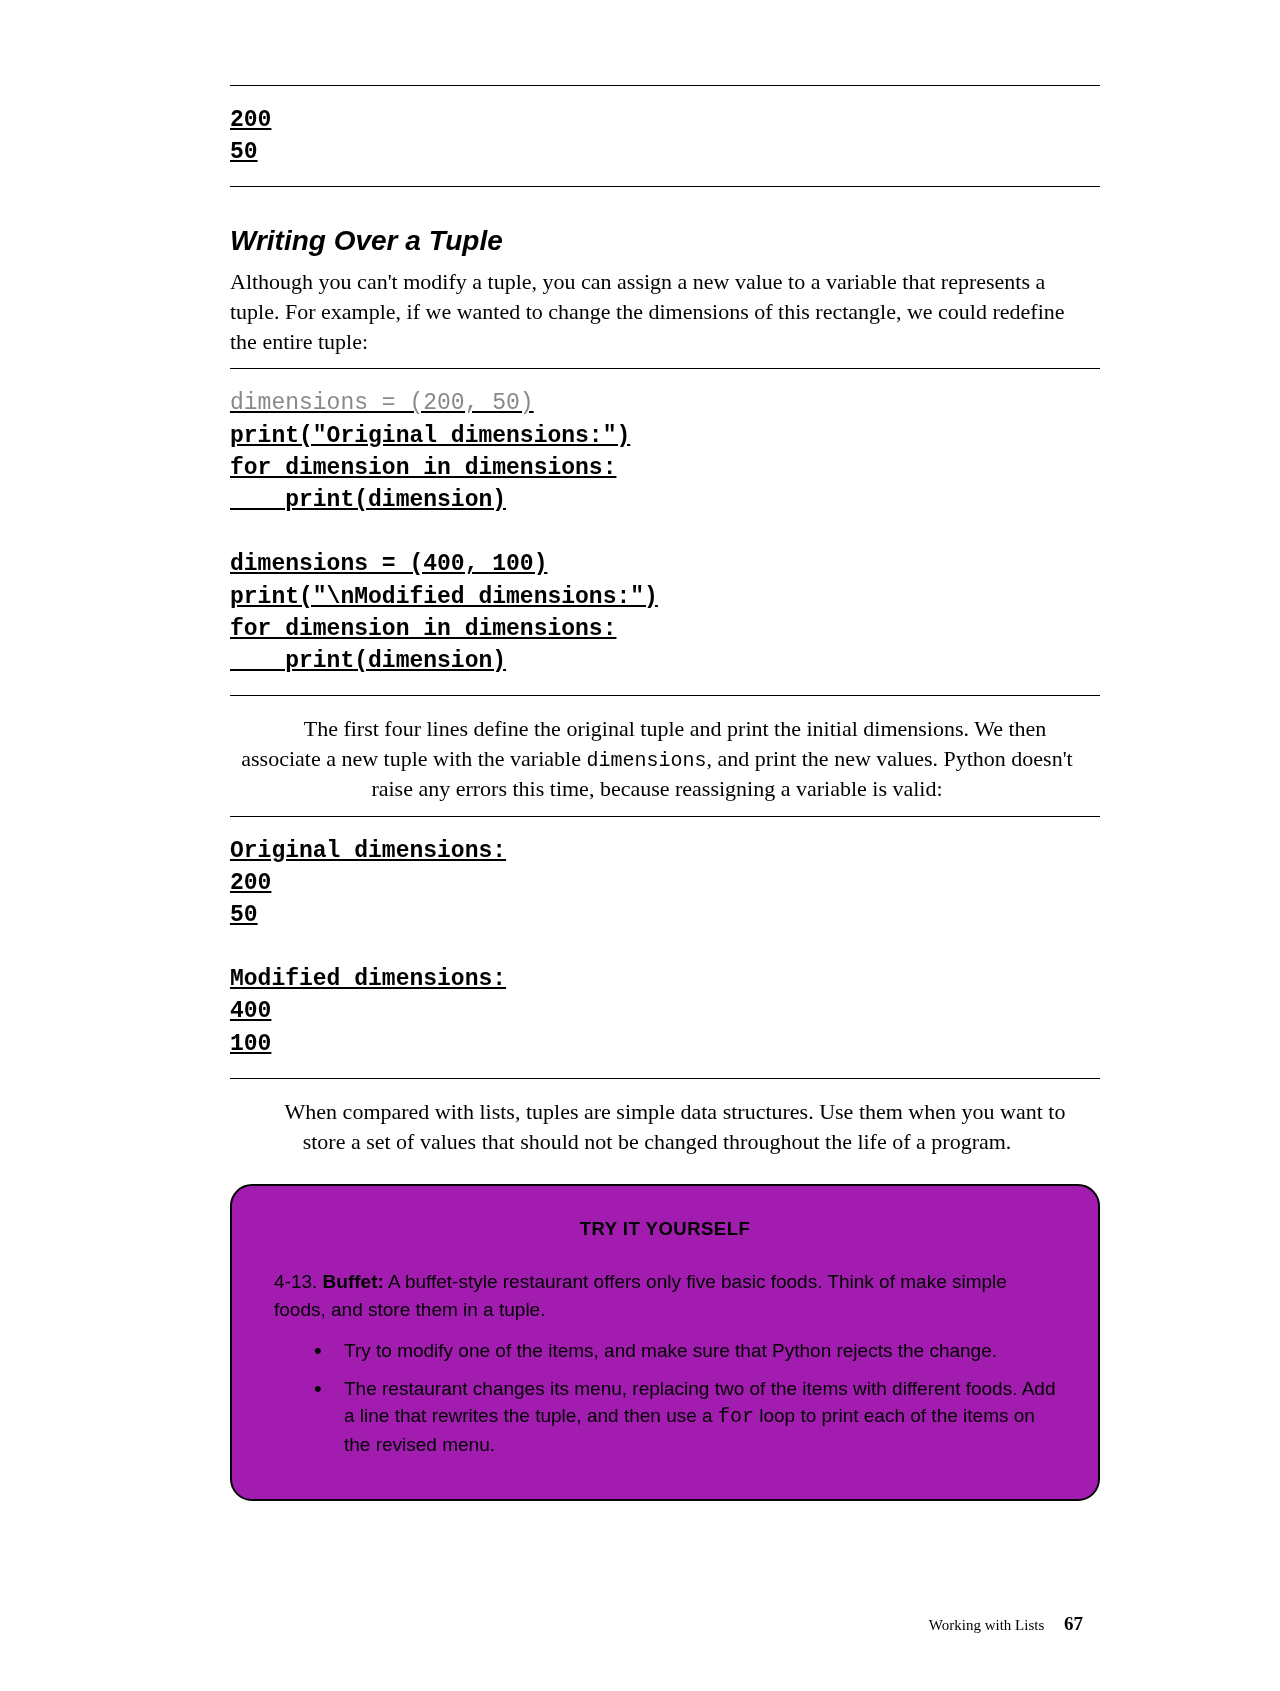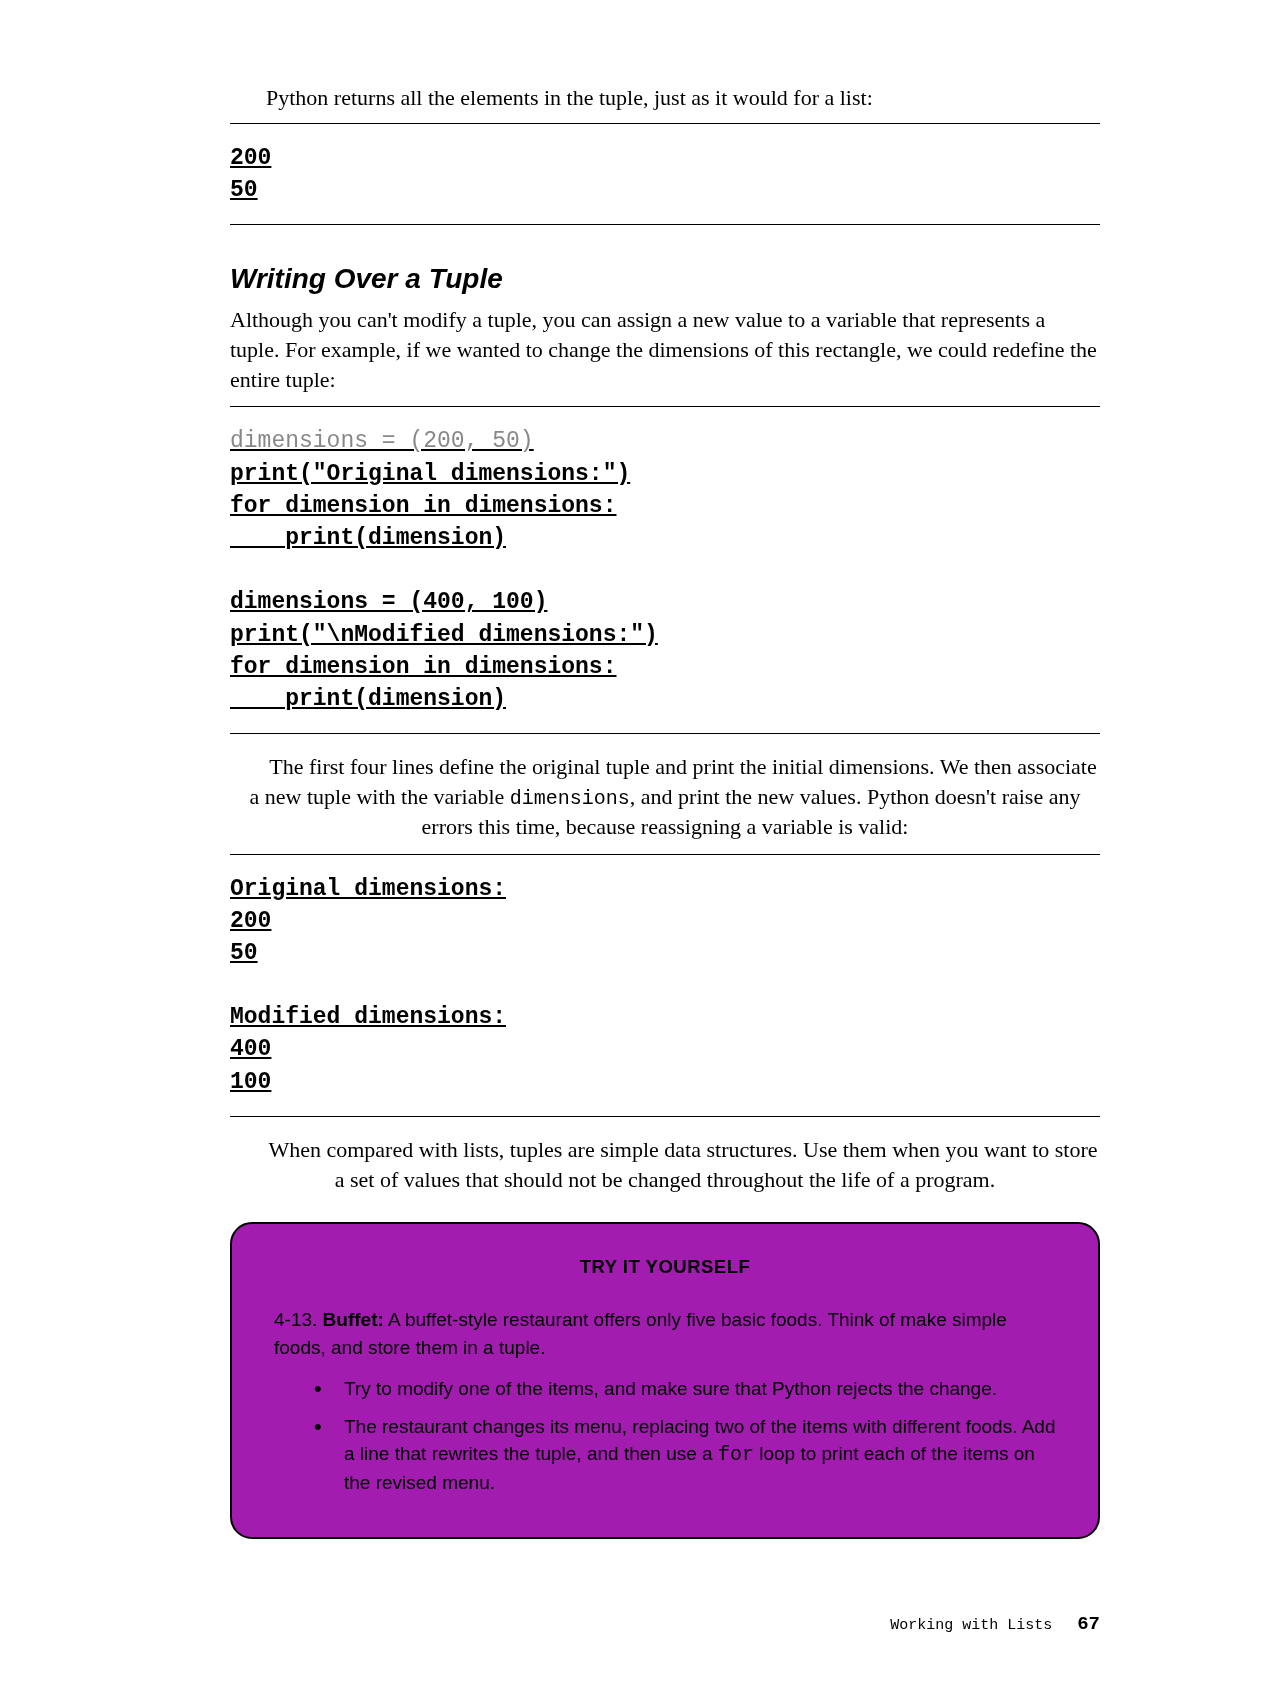--- a/index.html
+++ b/index.html
@@ -37,21 +37,21 @@
   h2.section {
     font-family: Arial, Helvetica, sans-serif;
     font-weight: 700;
     font-style: italic;
     font-size: 28px;
     margin: 38px 0 10px 0;
   }
   p.body {
     font-size: 22px;
     line-height: 1.35;
-    margin: 0 0 12px 0;
+    margin: 0 16px 12px 0;
   }
   p.body.indent { text-indent: 36px; text-align: center; }
   .inline-code { font-family: 'Courier New', monospace; font-size: 20px; }
   .try-box {
     border: 2px solid #000;
     border-radius: 22px;
     background: #a21caf;
     padding: 32px 42px 30px 42px;
     margin-top: 28px;
     font-family: Arial, Helvetica, sans-serif;
@@ -86,32 +86,31 @@
   ul.bullets li::before {
     content: "•";
     position: absolute;
     left: 0;
     font-size: 22px;
     line-height: 1.3;
   }
   .footer {
     position: absolute;
     bottom: 56px;
-    right: 180px;
-    font-family: Liberation Mono, monospace;
+    right: 197px;
+    font-family: Liberation Serif, serif;
     font-size: 15px;
   }
   .footer .pg { font-weight: 700; font-size: 19px; margin-left: 16px; }
 </style>
 </head>
 <body>
 
 <div class="page">
 
-  <p class="intro-line">Python returns all the elements in the tuple, just as it would for a list:</p>
 
   <div class="code-block">200
 50</div>
 
   <h2 class="section">Writing Over a Tuple</h2>
 
   <p class="body">Although you can't modify a tuple, you can assign a new value to a variable that represents a tuple. For example, if we wanted to change the dimensions of this rectangle, we could redefine the entire tuple:</p>
 
   <div class="code-block"><span class="faded">dimensions = (200, 50)</span>
 <span>print("Original dimensions:")

